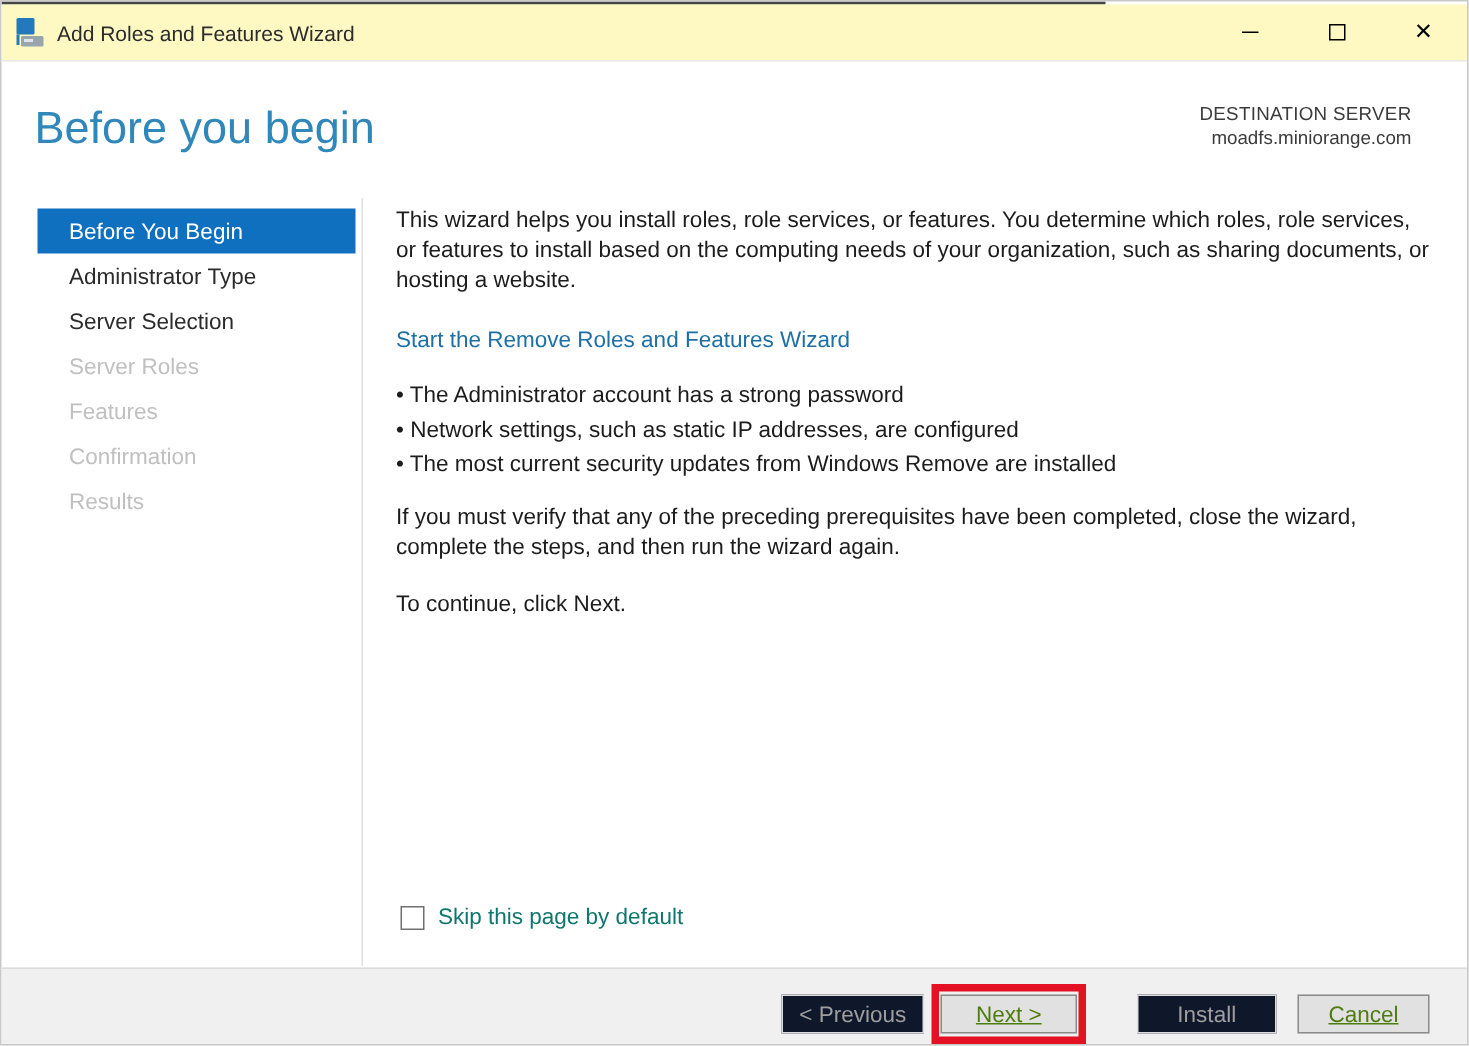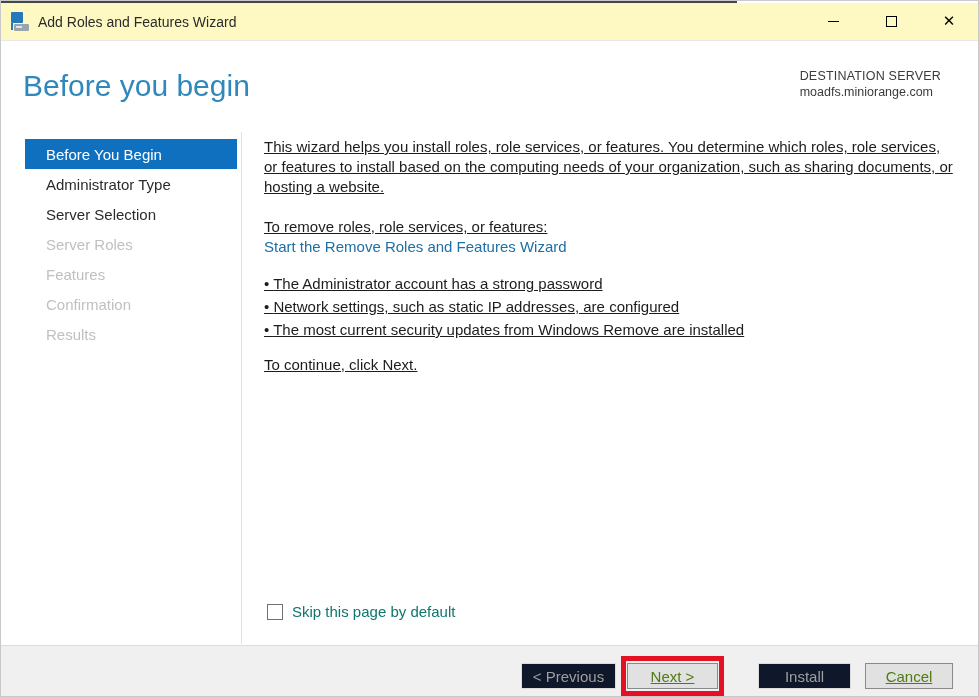--- a/index.html
+++ b/index.html
@@ -72,21 +72,21 @@
 
   
   .page-title {
     position: absolute; left: 22px; top: 68px;
     font-size: 30px; font-weight: 300;
     color: #3087ba;
     letter-spacing: 0px;
   }
   .destination {
     position: absolute; right: 37px; top: 68px;
-    text-align: left;
+    text-align: right;
     color: #3b3b3b;
     margin-left: 40px;
   }
   .destination .dest-label { font-size: 12.5px; letter-spacing: .2px; }
   .destination .dest-server { font-size: 12.5px; margin-top: 2px; }
 
   
   .sidebar {
     position: absolute; left: 24px; top: 138px;
     width: 212px;
@@ -108,21 +108,20 @@
     width: 1px; height: 512px;
     background: #e0e0e0;
   }
 
   
   .content {
     position: absolute; left: 263px; top: 136px;
     width: 690px;
     font-size: 15px; line-height: 20px;
     color: #1c1c1c;
-    text-decoration: underline;
   }
   .content p.intro { margin-bottom: 20px; }
   .content p.remove-heading { margin-bottom: 0; }
   .content a.remove-link {
     color: #1d6fa5; text-decoration: none; cursor: pointer;
     display: inline-block; margin-bottom: 15px;
   }
   .content p.verify-heading { margin-top: 15px; margin-bottom: 13px; }
   .content ul.task-list { list-style: none; margin-bottom: 14px; }
   .content ul.task-list li { line-height: 23px; }
@@ -236,27 +235,27 @@
     </div>
     <div class="side-item disabled">
       <span>Results</span>
     </div>
   </div>
 
   <div class="v-divider"></div>
 
   <div class="content">
     <p class="intro">This wizard helps you install roles, role services, or features. You determine which roles, role services, or features to install based on the computing needs of your organization, such as sharing documents, or hosting a website.</p>
-    <p class="remove-heading">To remove roles, role services, or features:</p>
     <a class="remove-link">Start the Remove Roles and Features Wizard</a>
     <ul class="task-list">
       <li>The Administrator account has a strong password</li>
       <li>Network settings, such as static IP addresses, are configured</li>
       <li>The most current security updates from Windows Remove are installed</li>
     </ul>
+    <p class="note">If you must verify that any of the preceding prerequisites have been completed, close the wizard, complete the steps, and then run the wizard again.</p>
     <p class="continue">To continue, click Next.</p>
   </div>
 
   <div class="skip-row">
     <div class="checkbox"></div>
     <div class="skip-label">Skip this page by default</div>
   </div>
 
   <div class="footer">
     <div class="btn disabled btn-previous">&lt; Previous</div>

